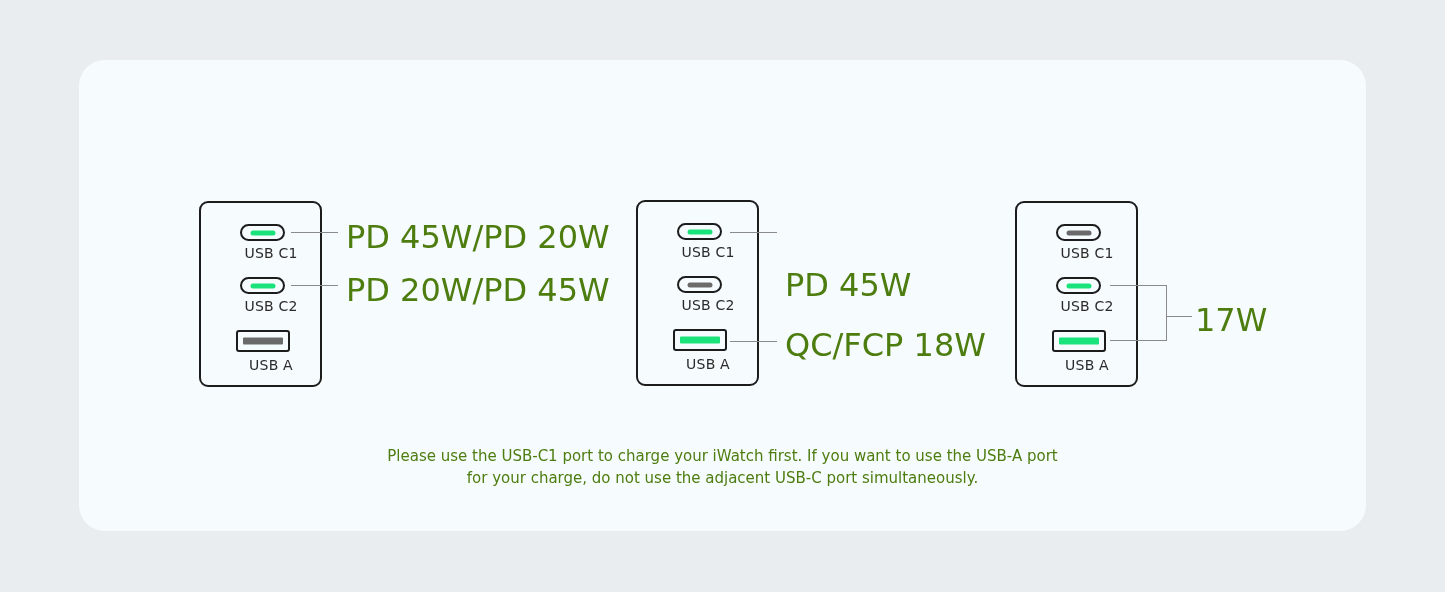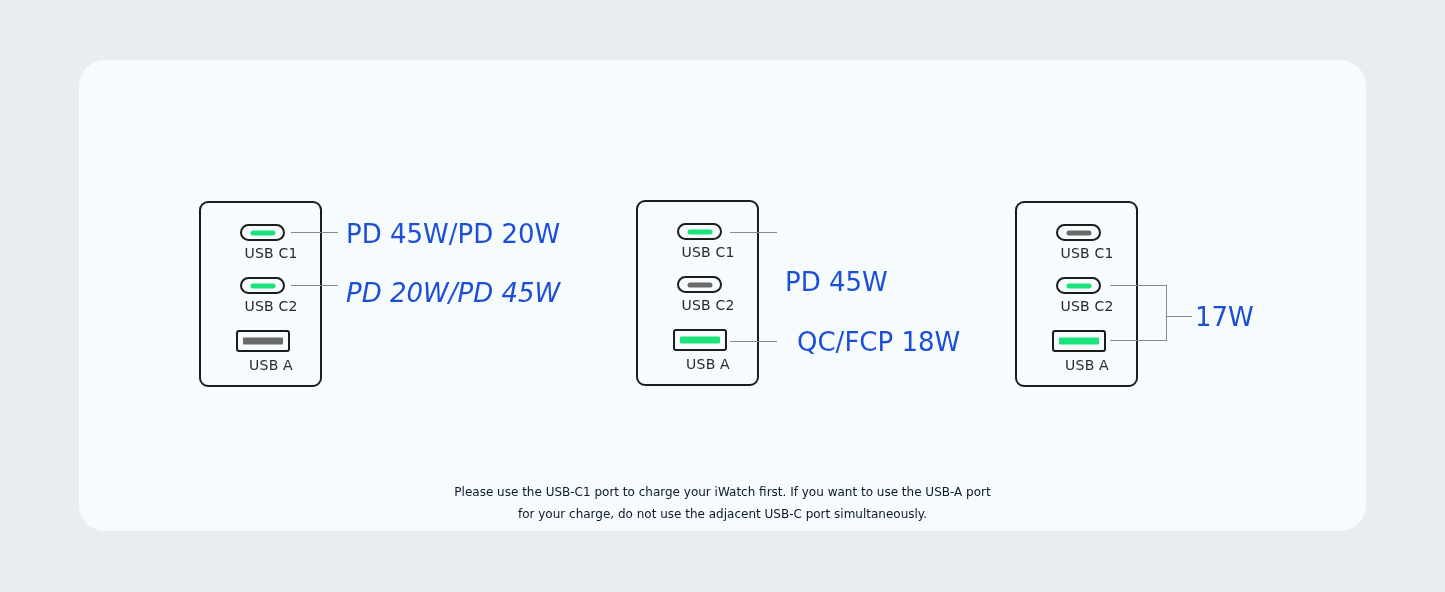--- a/index.html
+++ b/index.html
@@ -55,27 +55,27 @@
     letter-spacing: 0.2px;
   }
   .leader {
     position: absolute; height: 1px; background: #8a8a8a;
   }
   .vline {
     position: absolute; width: 1px; background: #8a8a8a;
   }
   .watt {
     position: absolute;
-    font-size: 26px; color: #1d4ed8;
+    font-size: 32px; color: #4d7c0f;
     white-space: nowrap; line-height: 1;
   }
   .note {
     position: absolute; left: 0; top: 385px;
     width: 1287px; text-align: center;
-    font-size: 12px; color: #0f172a; line-height: 22px; margin-top: 36px;
+    font-size: 15px; color: #4d7c0f; line-height: 22px;
   }
   .note div { margin: 0; }
 </style>
 </head>
 <body>
 
 <div class="card">
 
   <div>
     <div class="device" style="left:120px; top:141px;">
@@ -88,42 +88,42 @@
         </div>
       <div class="port-label" style="left:0; top:95px;">USB C2</div>
       <div class="port-a" style="left:35px; top:127px;">
           <div class="bar off"></div>
         </div>
       <div class="port-label" style="left:0; top:154px;">USB A</div>
     </div>
     <div class="leader" style="left:212px; top:172px; width:47px;"></div>
     <div class="watt" style="left:267px; top:161px;">PD 45W/PD 20W</div>
     <div class="leader" style="left:212px; top:225px; width:47px;"></div>
-    <div class="watt" style="left:267px; top:220px;font-style:italic;">PD 20W/PD 45W</div>
+    <div class="watt" style="left:267px; top:214px;">PD 20W/PD 45W</div>
   </div>
 
   <div>
     <div class="device" style="left:557px; top:140px;">
       <div class="port-c" style="left:39px; top:21px;">
           <div class="bar on"></div>
         </div>
       <div class="port-label" style="left:0; top:42px;">USB C1</div>
       <div class="port-c" style="left:39px; top:74px;">
           <div class="bar off"></div>
         </div>
       <div class="port-label" style="left:0; top:95px;">USB C2</div>
       <div class="port-a" style="left:35px; top:127px;">
           <div class="bar on"></div>
         </div>
       <div class="port-label" style="left:0; top:154px;">USB A</div>
     </div>
     <div class="leader" style="left:651px; top:172px; width:47px;"></div>
     <div class="watt" style="left:706px; top:161px;margin-top:48px;">PD 45W</div>
     <div class="leader" style="left:651px; top:281px; width:47px;"></div>
-    <div class="watt" style="left:706px; top:269px;margin-left:12px;">QC/FCP 18W</div>
+    <div class="watt" style="left:706px; top:269px;">QC/FCP 18W</div>
   </div>
 
   <div>
     <div class="device" style="left:936px; top:141px;">
       <div class="port-c" style="left:39px; top:21px;">
           <div class="bar off"></div>
         </div>
       <div class="port-label" style="left:0; top:42px;">USB C1</div>
       <div class="port-c" style="left:39px; top:74px;">
           <div class="bar on"></div>

